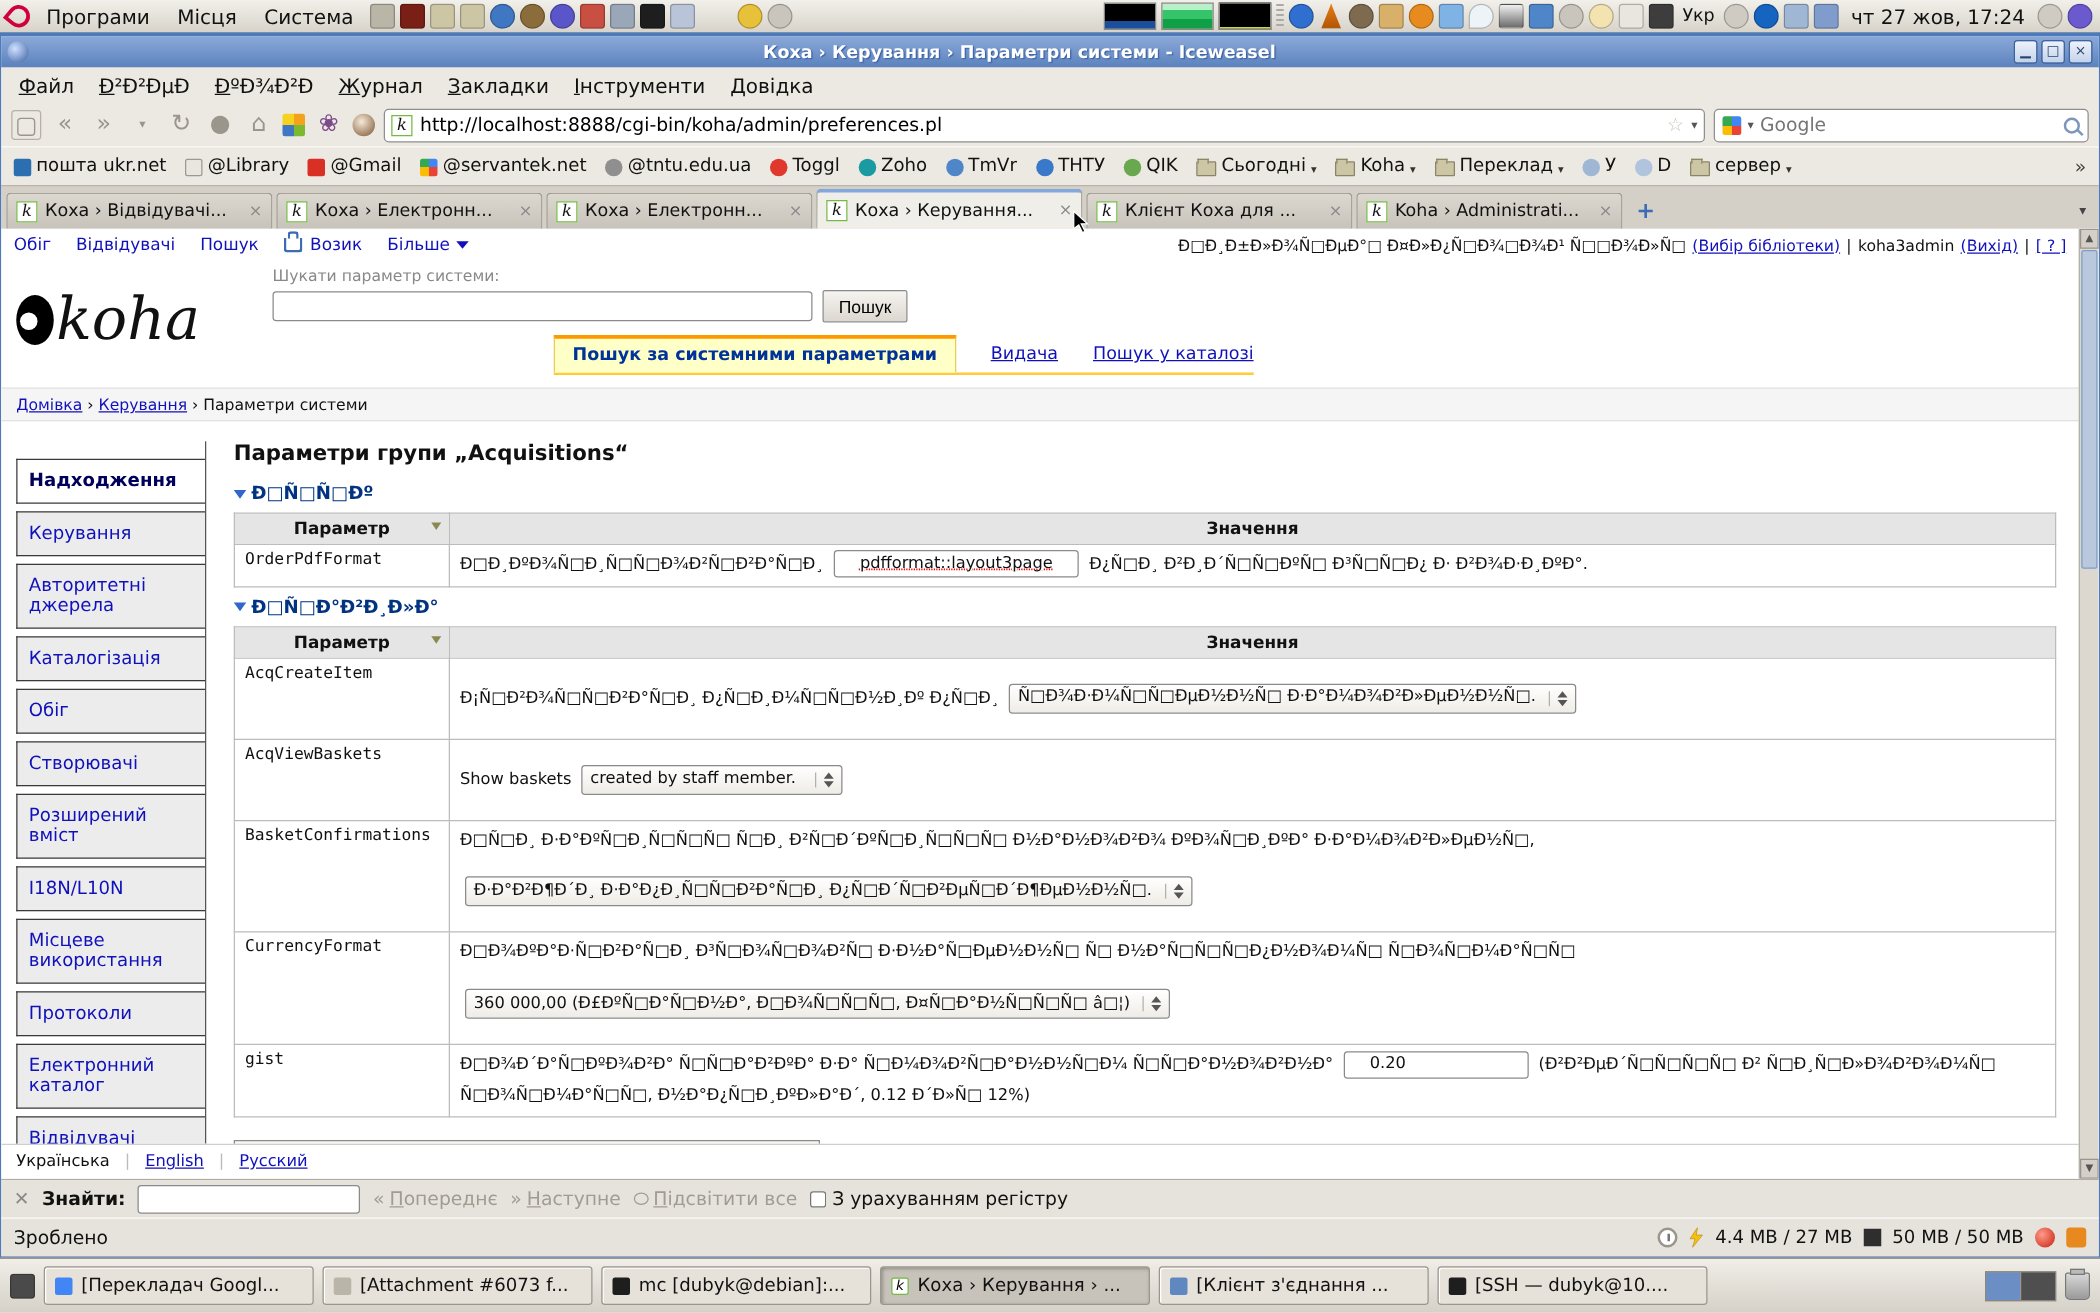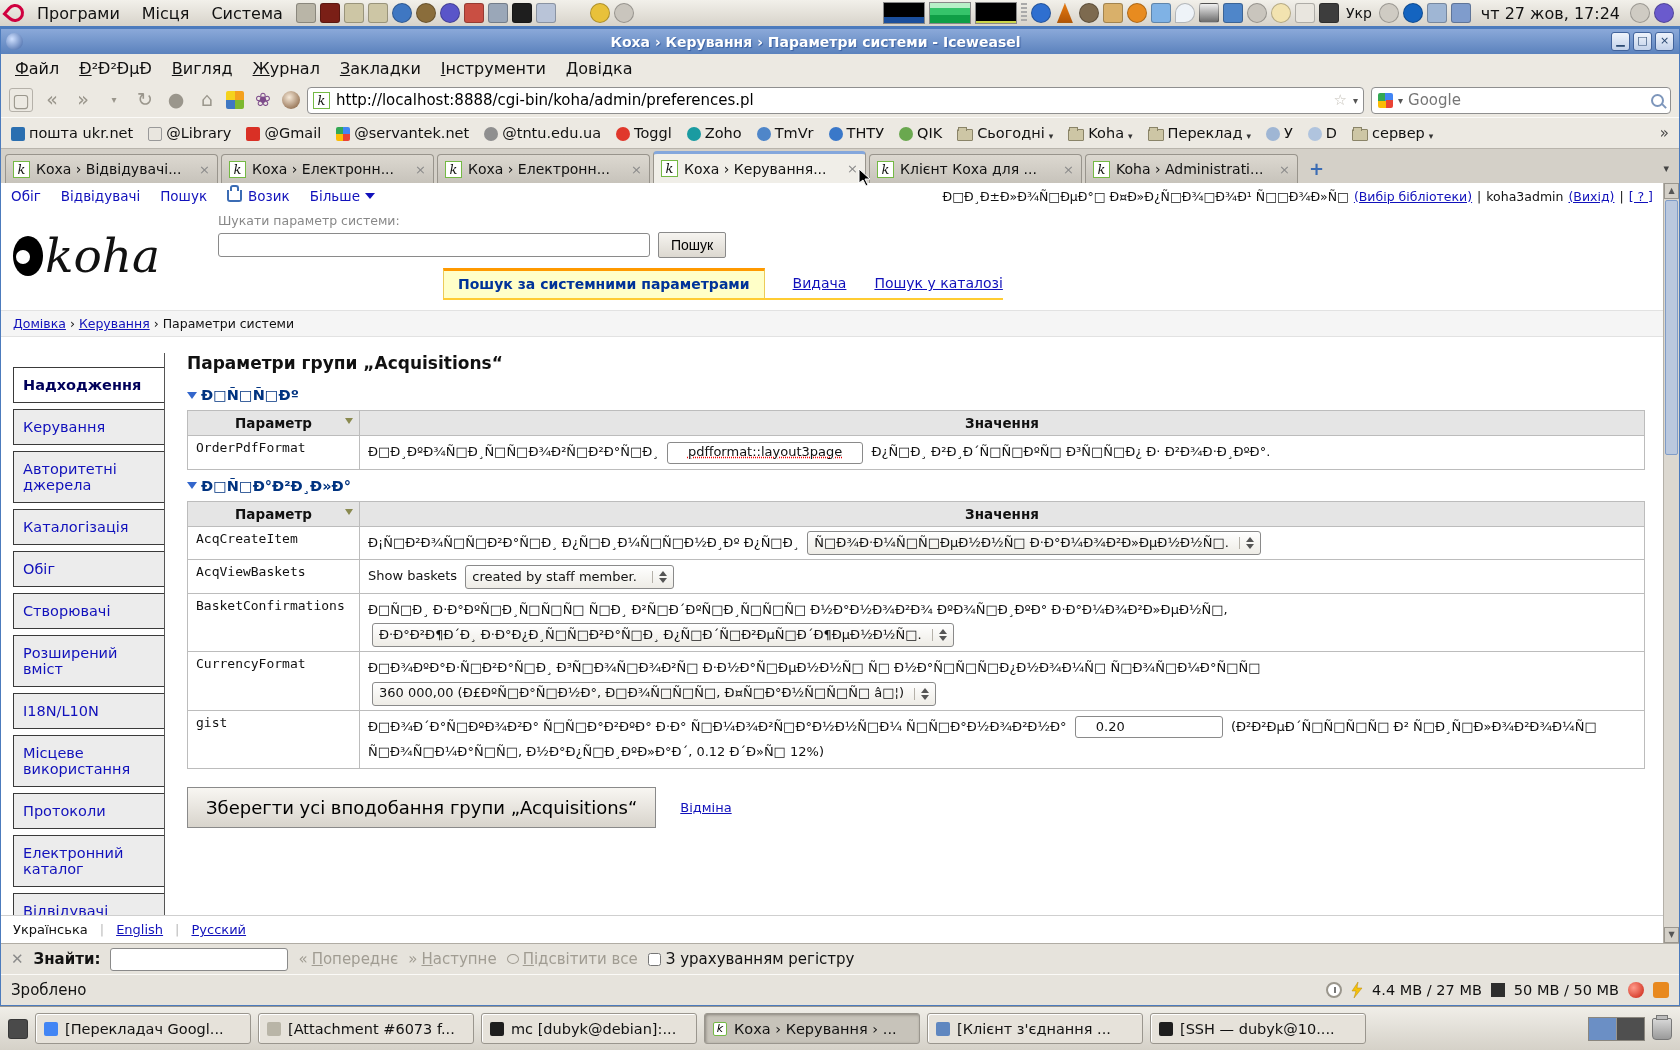--- a/index.html
+++ b/index.html
@@ -121,21 +121,21 @@
   th.pcol { width:172px; }
   .sort { position:absolute; right:6px; top:7px; width:0; height:0; border-left:4px solid transparent; border-right:4px solid transparent; border-top:6px solid #8a8a50; }
   td.pname { font-family:"DejaVu Sans Mono",monospace; font-size:13px; white-space:nowrap; }
   td.pval { line-height:1.9; }
   .fake-input { display:inline-flex; align-items:center; border:1px solid #8a8a8a; border-radius:3px; background:#fff;
     height:22px; padding:0 20px; font-size:13px; vertical-align:middle; margin:0 4px; }
   .fake-input.w160 { min-width:160px; }
   .fake-input.w150 { min-width:148px; }
   .wavy { text-decoration:underline; text-decoration-style:dotted; text-decoration-color:#e00; }
   .combo { display:inline-flex; align-items:center; border:1px solid #8a8a8a; border-radius:3px;
-    background:linear-gradient(#ffffff,#eeece6); height:24px; padding:0 6px; font-size:13px; vertical-align:middle; margin:0 4px; }
+    background:linear-gradient(#ffffff,#eeece6); height:24px; padding:0 6px; font-size:13px; vertical-align:middle; margin:16px 4px; }
   .spin { display:flex; flex-direction:column; gap:2px; margin-left:10px; padding-left:6px; border-left:1px solid #b5b1a9; }
   .spin i { width:0; height:0; border-left:4px solid transparent; border-right:4px solid transparent; }
   .spin .up { border-bottom:5px solid #555; }
   .spin .dn { border-top:5px solid #555; }
   .saverow { display:flex; align-items:center; gap:24px; margin-top:18px; }
   .savebtn { font-size:18px; padding:9px 18px; background:linear-gradient(#f8f6f2,#d8d4cc); border:1px solid #8a8a8a; font-family:"DejaVu Sans",sans-serif; }
 
   .klang { border-top:1px solid #cfcfcf; padding:6px 12px; display:flex; gap:12px; align-items:center; font-size:13px; margin-top:auto; }
   .klang .bar { color:#bbb; }
 
@@ -228,21 +228,21 @@
       <span class="ticon"></span>
       <span class="t">Коха › Керування › Параметри системи - Iceweasel</span>
       <span class="winbtn">▁</span>
       <span class="winbtn">□</span>
       <span class="winbtn">×</span>
     </div>
 
     <div class="menubar">
       <span class="mi">Файл</span>
       <span class="mi">Ð²Ð²ÐµÐ</span>
-      <span class="mi">Вигляд</span>
+      <span class="mi">ÐºÐ¾Ð²Ð</span>
       <span class="mi">Журнал</span>
       <span class="mi">Закладки</span>
       <span class="mi">Інструменти</span>
       <span class="mi">Довідка</span>
     </div>
 
     <div class="navbar">
       <span class="nicon" style="border:1px solid #b5b1a9;border-radius:3px">▢</span>
       <span class="nicon">«</span>
       <span class="nicon">»</span>

